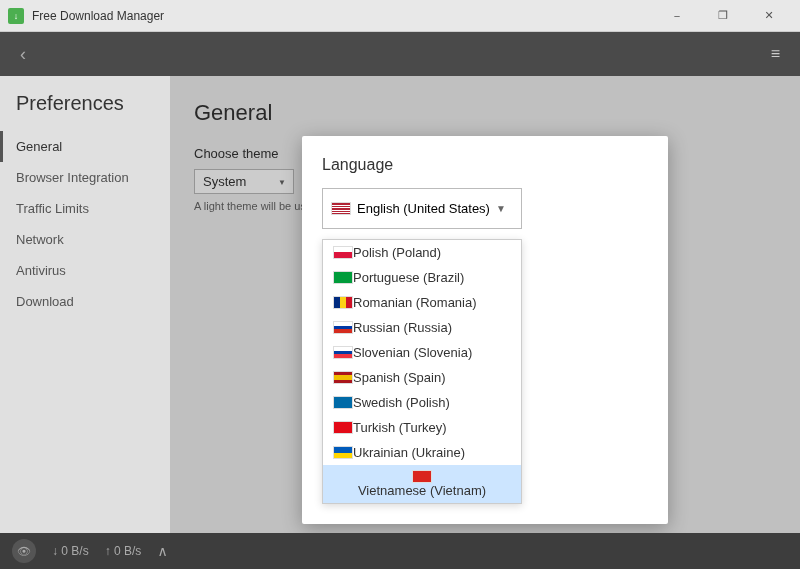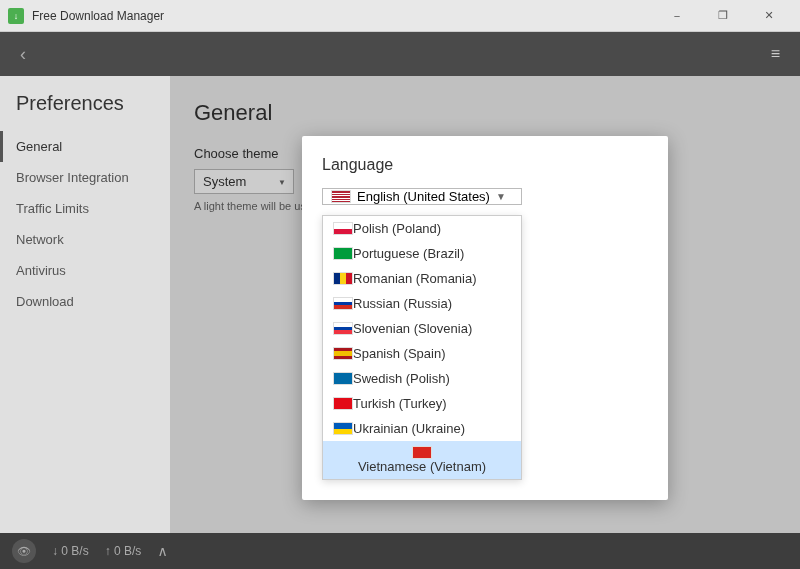--- a/index.html
+++ b/index.html
@@ -170,21 +170,21 @@
       display: flex;
       align-items: center;
       gap: 6px;
       margin-bottom: 10px;
     }
     .lang-dropdown {
       display: flex;
       align-items: center;
       border: 1px solid #bbb;
       background: white;
-      padding: 0 8px;
+      padding: 12px 8px;
       width: 200px;
       cursor: pointer;
       font-size: 13px;
       gap: 6px;
     }
     .lang-dropdown-arrow {
       color: #666;
       font-size: 10px;
     }
 

